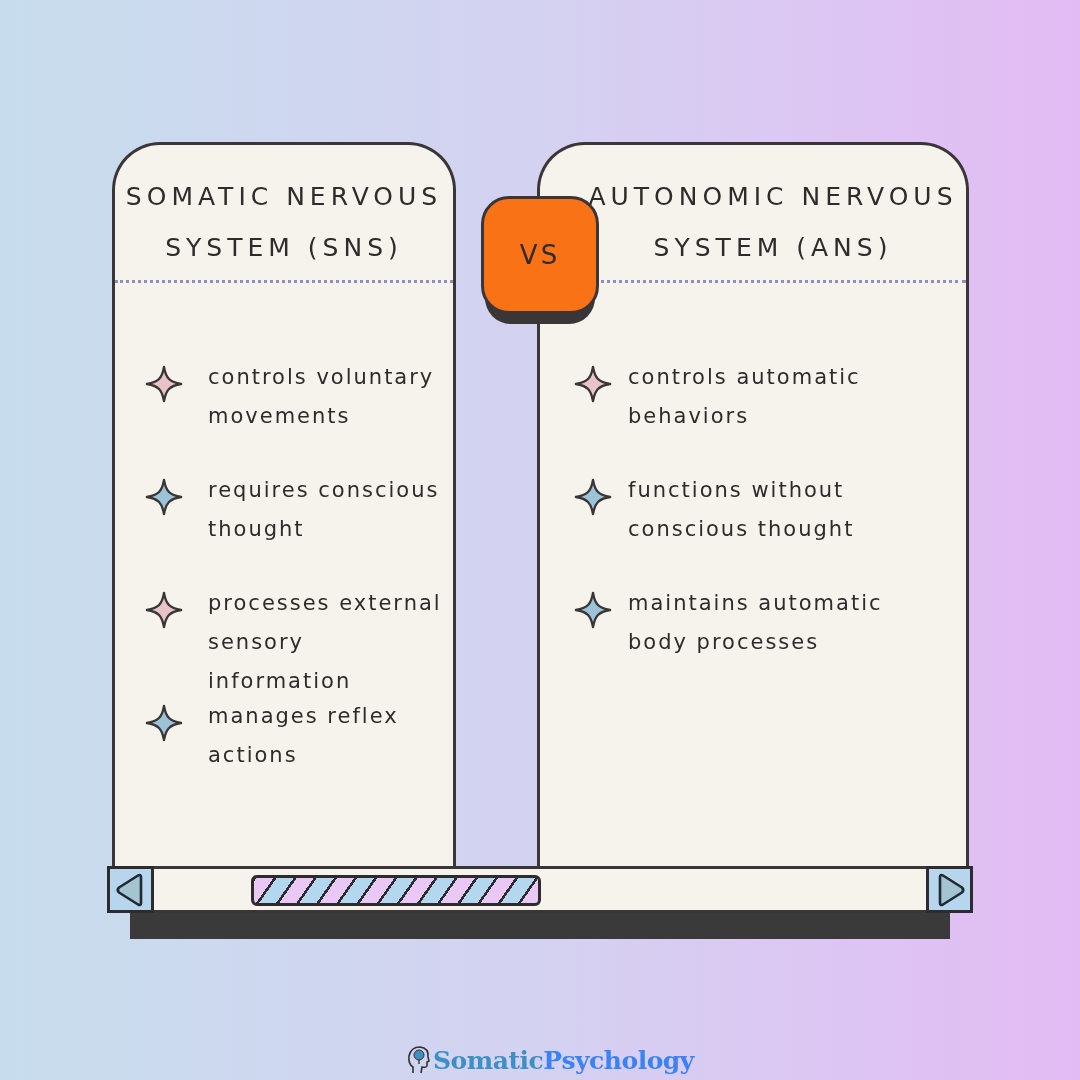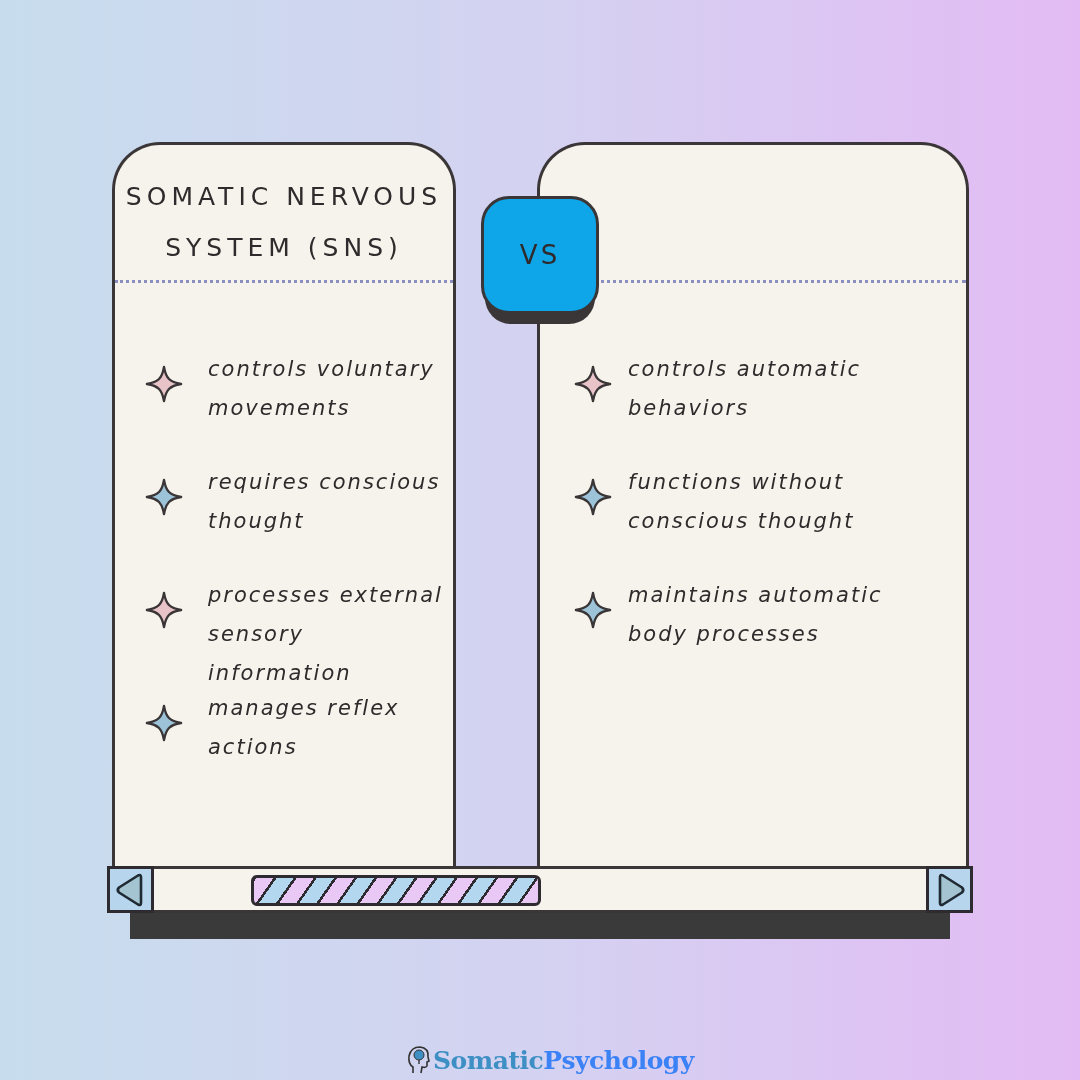--- a/index.html
+++ b/index.html
@@ -34,35 +34,34 @@
       border-top: 3px dotted #8b8ec0;
     }
     .items { position: absolute; top: 205px; left: 0; right: 0; }
     .item {
       position: relative; height: 113px;
     }
     .item .star {
       position: absolute; left: 30px; top: 15px; width: 38px; height: 38px;
     }
     .item .text {
-      position: absolute; left: 93px; top: 0;
+      position: absolute; left: 93px; top: 8px;
       font-size: 21px; line-height: 39px; letter-spacing: 2px;
       white-space: pre-line;
-      font-style: italic;
     }
     .panel.right .item .star { left: 34px; }
     .panel.right .item .text { left: 88px; }
 
     .vs-shadow {
       position: absolute; left: 485px; top: 208px; width: 110px; height: 116px;
       background: #3a3536; border-radius: 26px;
     }
     .vs-box {
       position: absolute; left: 481px; top: 196px; width: 118px; height: 118px;
-      background: #0ea5e9; border: 3px solid #3a3536; border-radius: 28px;
+      background: #f97316; border: 3px solid #3a3536; border-radius: 28px;
       box-sizing: border-box;
       display: flex; align-items: center; justify-content: center;
       font-size: 26px; letter-spacing: 3px;
     }
 
     .scroll-shadow {
       position: absolute; left: 130px; top: 913px; width: 820px; height: 26px;
       background: #3a3a3a;
     }
     .scrollbar {
@@ -131,20 +130,22 @@
       <svg class="star" viewBox="0 0 40 40">
           <path d="M20 2 C22 14 26 18 38 20 C26 22 22 26 20 38 C18 26 14 22 2 20 C14 18 18 14 20 2 Z" fill="#9cc3d8" stroke="#3a3536" stroke-width="2.5" stroke-linejoin="round"></path>
         </svg>
       <div class="text">manages reflex
 actions</div>
     </div>
   </div>
 </div>
 
 <div class="panel right">
+  <div class="panel-title">Autonomic Nervous
+System (ANS)</div>
   <div class="dotted"></div>
   <div class="items">
     <div class="item">
       <svg class="star" viewBox="0 0 40 40">
           <path d="M20 2 C22 14 26 18 38 20 C26 22 22 26 20 38 C18 26 14 22 2 20 C14 18 18 14 20 2 Z" fill="#e8c4c9" stroke="#3a3536" stroke-width="2.5" stroke-linejoin="round"></path>
         </svg>
       <div class="text">controls automatic
 behaviors</div>
     </div>
     <div class="item">

